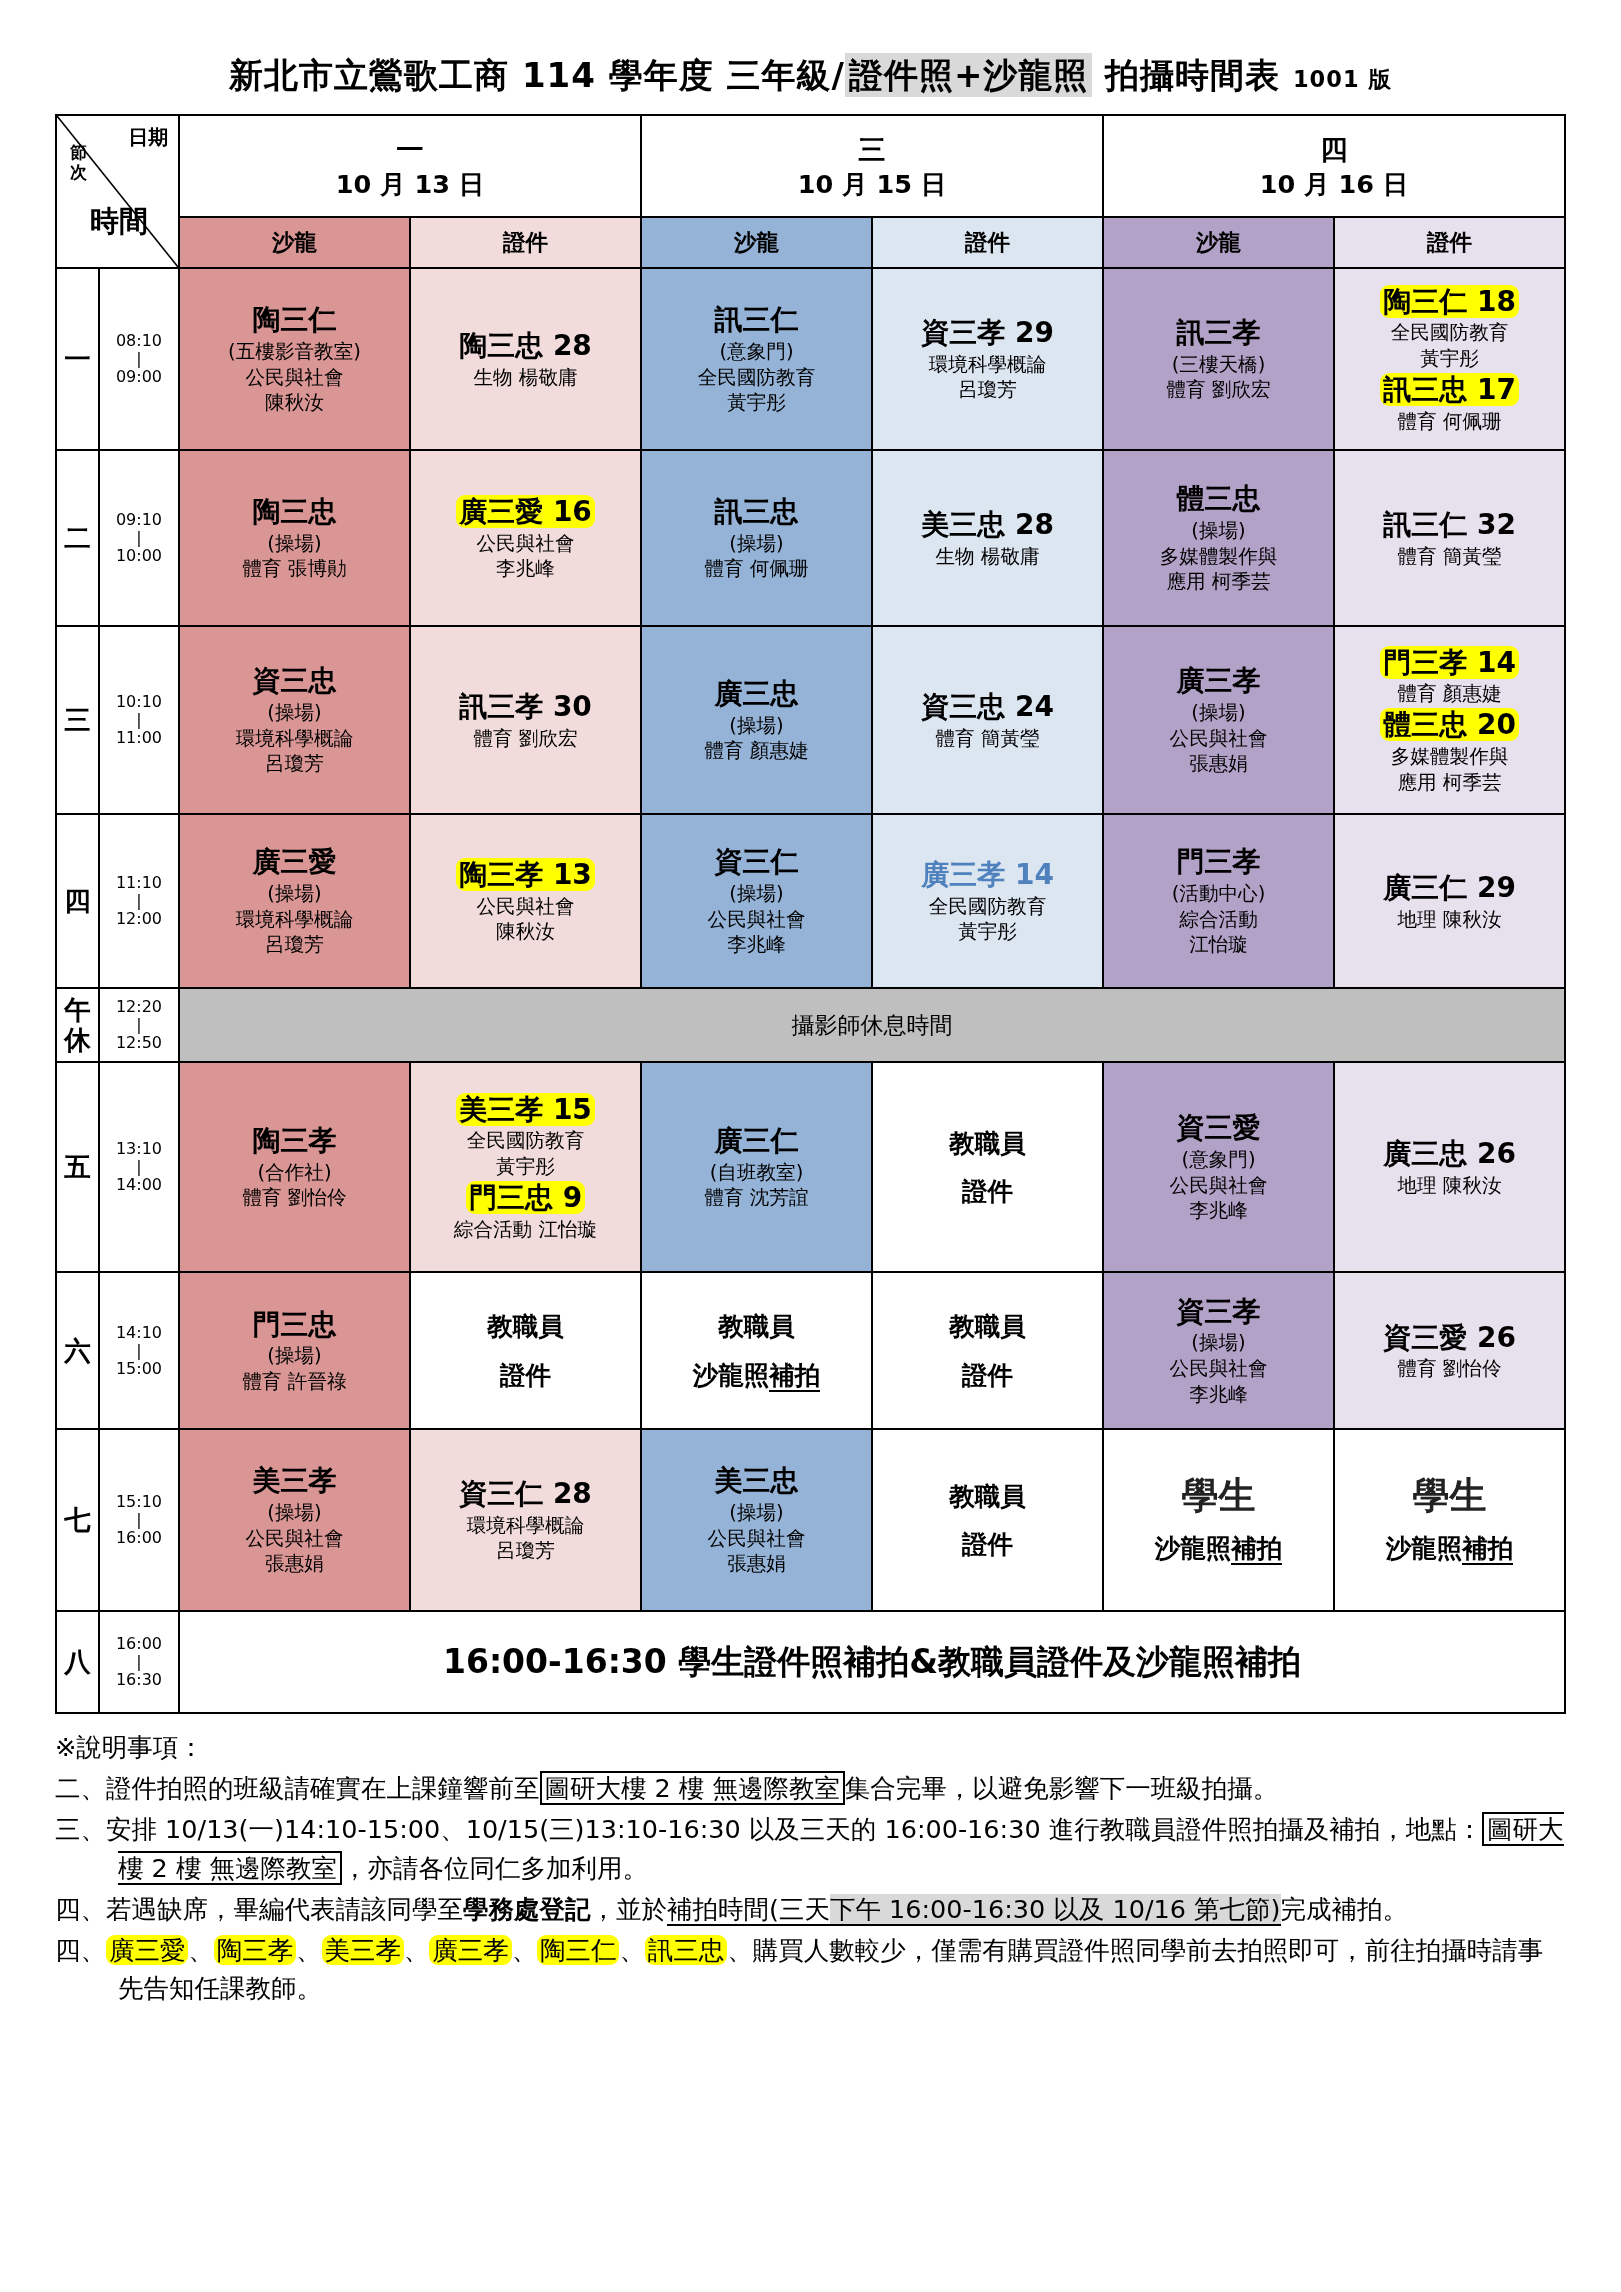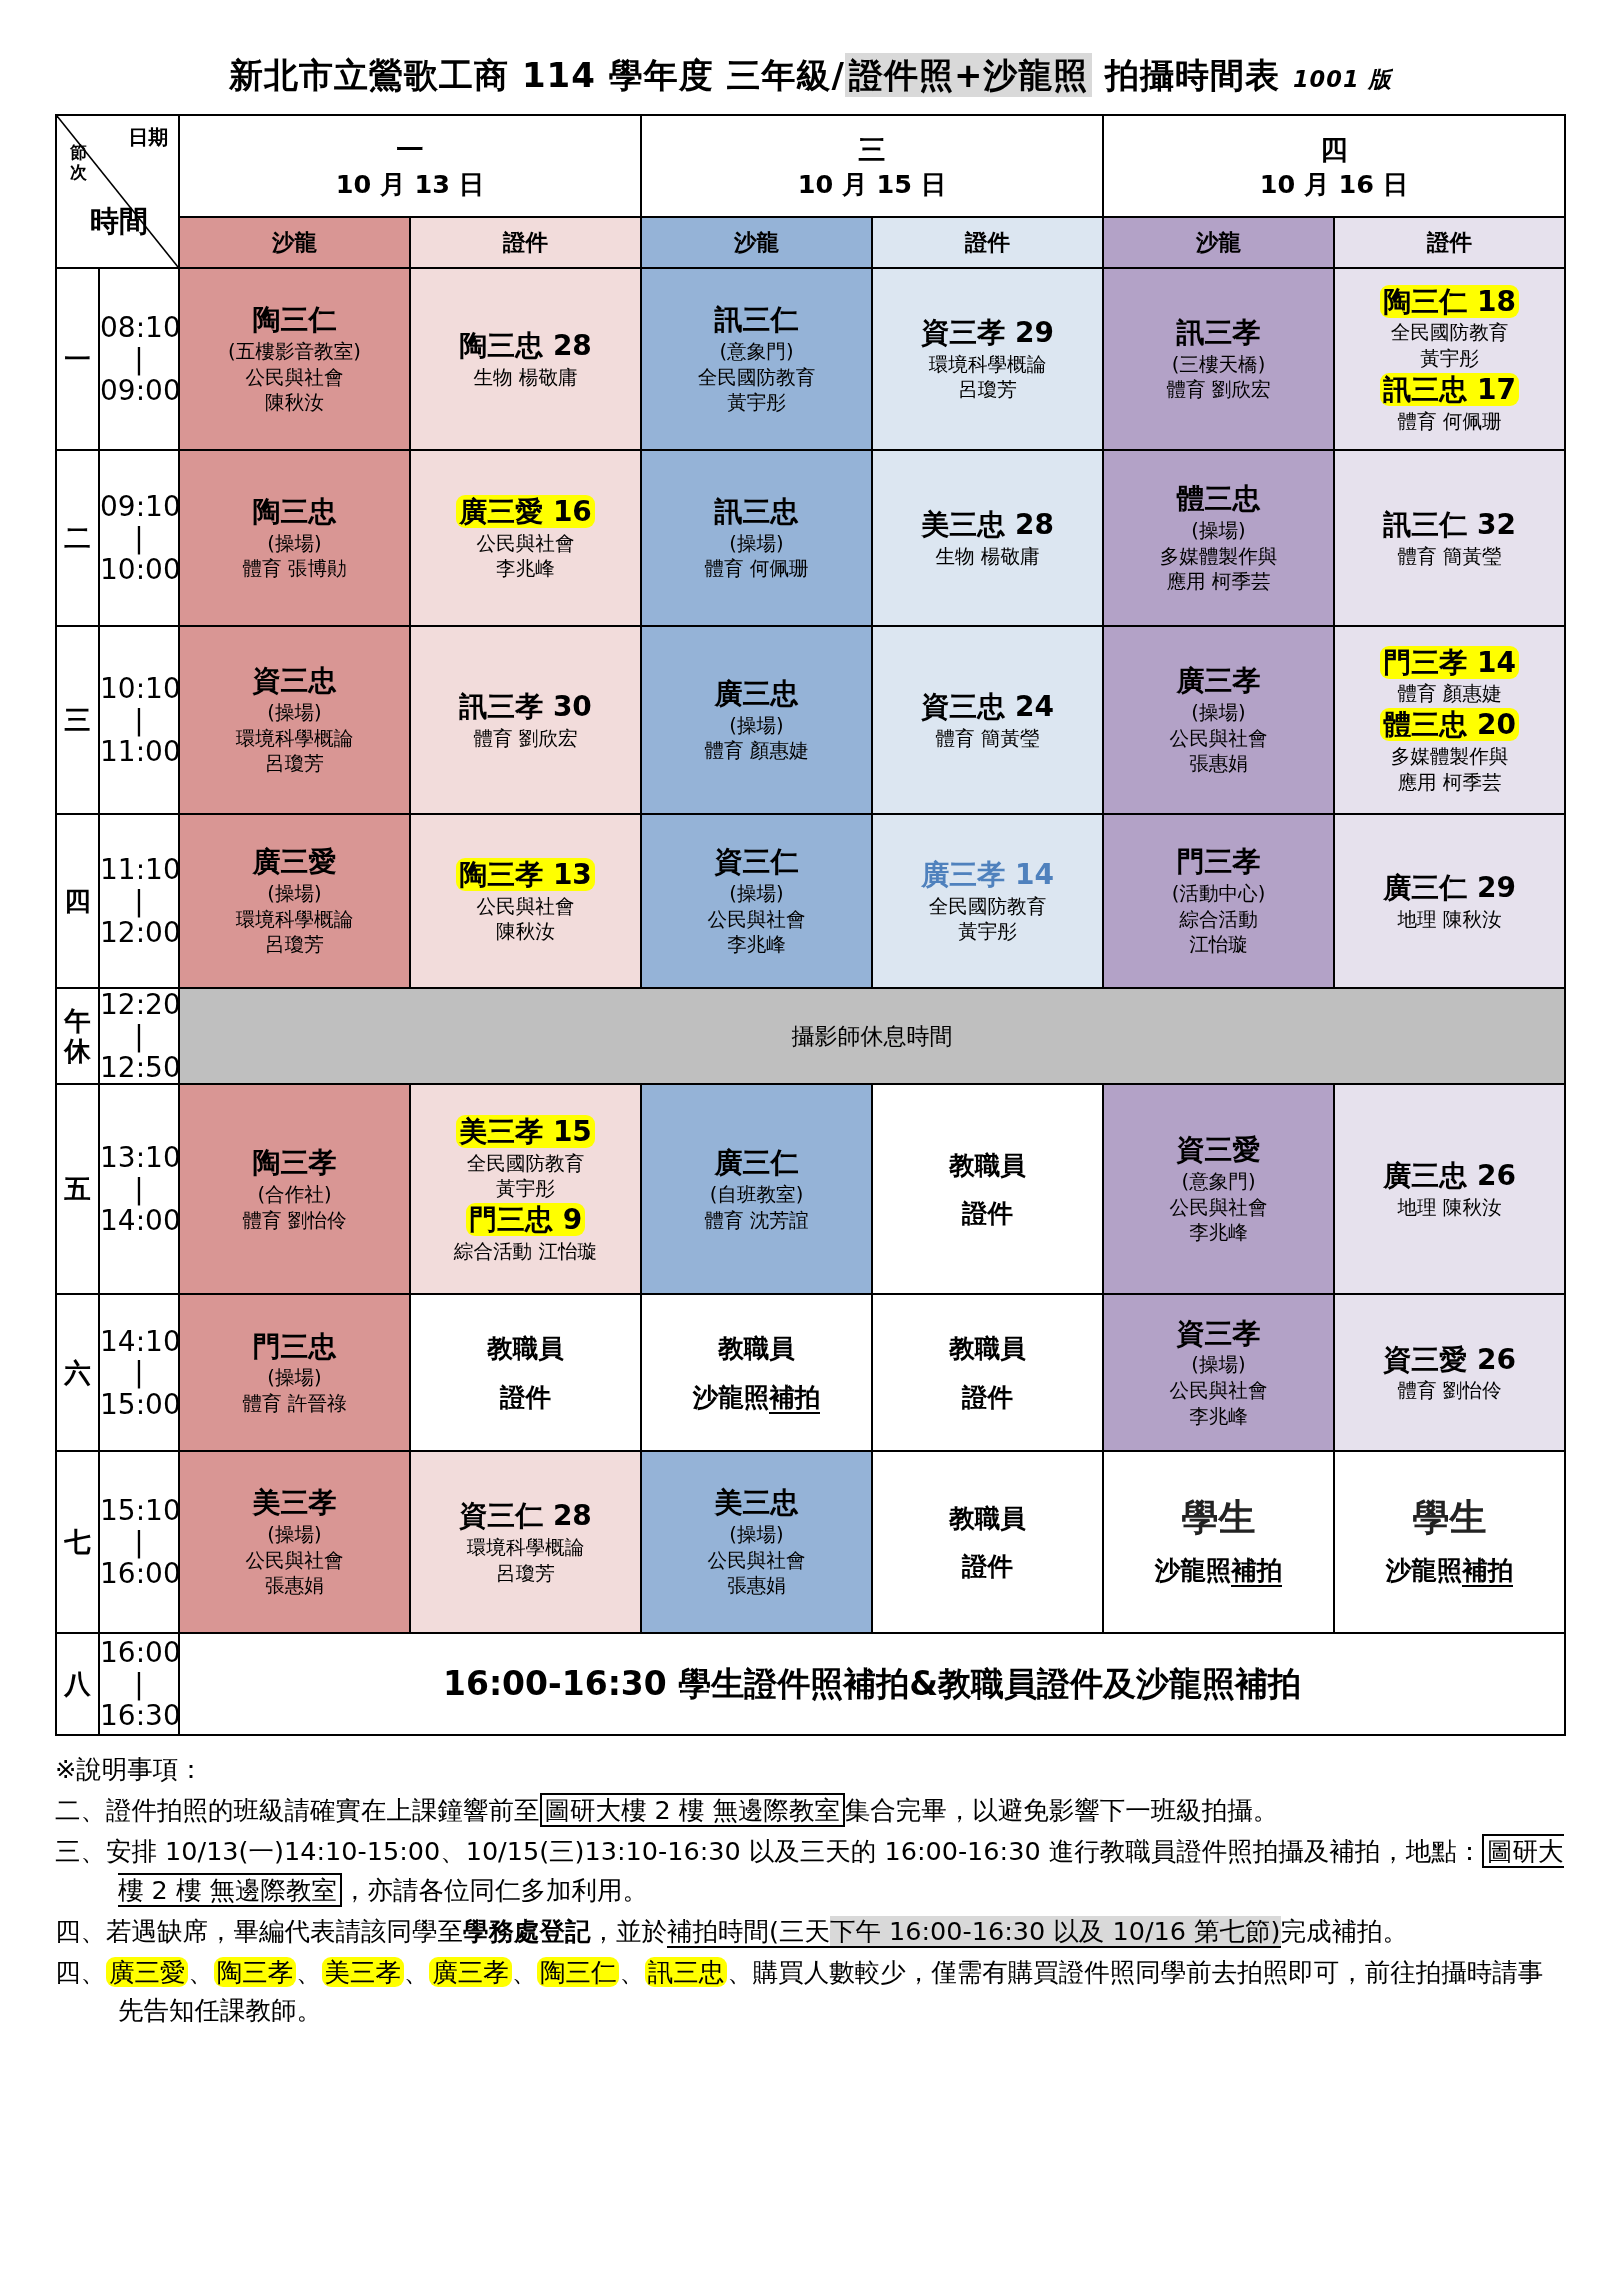--- a/index.html
+++ b/index.html
@@ -1,32 +1,32 @@
 <!DOCTYPE html>
 <html style="--salon_mon: #D99694; --id_mon: #F2DCDB; --salon_wed: #95B3D7; --id_wed: #DCE6F1; --salon_thu: #B3A2C7; --id_thu: #E6E1ED; --lunch_gray: #BFBFBF; --highlight_yellow: #FFFF00; --blue_text: #4F81BD; --gray_highlight: #D9D9D9; --title_highlight: #D9D9D9;"><head>
 <meta charset="utf-8">
 <style>
   html,body{margin:0;padding:0;background:#fff;}
   body{width:1621px;min-height:2293px;font-family:"DejaVu Sans",sans-serif;color:#000;}
   .page{padding:33px 55px 29px 55px;}
   .title{text-align:center;font-size:34px;font-weight:700;margin:19.6px 0 15.7px 0;letter-spacing:1px;}
   .title .hl{background:var(--title_highlight);padding:2px 3.9px;}
-  .title .ver{font-size:22.5px;font-weight:700;font-style:italic;}
+  .title .ver{font-size:22.5px;font-weight:700;}
   table{border-collapse:collapse;table-layout:fixed;width:1511px;border:2.9px solid #000;}
   td{border:2px solid #000;text-align:center;vertical-align:middle;padding:2px;overflow:hidden;}
   td.sub{border-bottom:2.9px solid #000;font-size:22.5px;font-weight:600;}
   .corner{position:relative;padding:0;}
   .corner svg{position:absolute;left:0;top:0;width:100%;height:100%;}
   .corner .axis1{position:absolute;top:7.8px;right:9.8px;font-size:20px;font-weight:600;}
   .corner .axis2{position:absolute;bottom:25.5px;left:33px;font-size:29px;font-weight:600;}
   .corner .rowaxis{position:absolute;top:25.5px;left:7.8px;font-size:17px;font-weight:600;width:27.4px;line-height:1.2;word-break:break-all;}
   .day-week{font-size:27.4px;font-weight:700;line-height:1.3;}
   .day-date{font-size:25.5px;font-weight:600;line-height:1.3;}
   .period{font-size:26.5px;font-weight:600;line-height:1.15;word-break:break-all;padding:0;}
-  .timecell{font-size:28px;font-weight:500;line-height:1.12;padding:0;}
+  .timecell{font-size:16px;font-weight:500;line-height:1.12;padding:0;}
   .line-lg{font-size:28px;font-weight:700;line-height:1.3;}
   .line-sm{font-size:19.6px;font-weight:500;line-height:1.32;}
   .line-md{font-size:25.5px;font-weight:700;line-height:1.9;}
   .line-xl{font-size:37px;font-weight:700;line-height:1.5;color:#222;}
   .seg-hl{background:var(--highlight_yellow);padding:0 2.9px;border-radius:9px;}
   .seg-u{border-bottom:2.9px solid currentColor;}
   .seg-blue{color:var(--blue_text);}
   .seg-box{border:2px solid #000;padding:0 2.9px;}
   .seg-gray{background:var(--gray_highlight);}
   .seg-bold{font-weight:700;}

